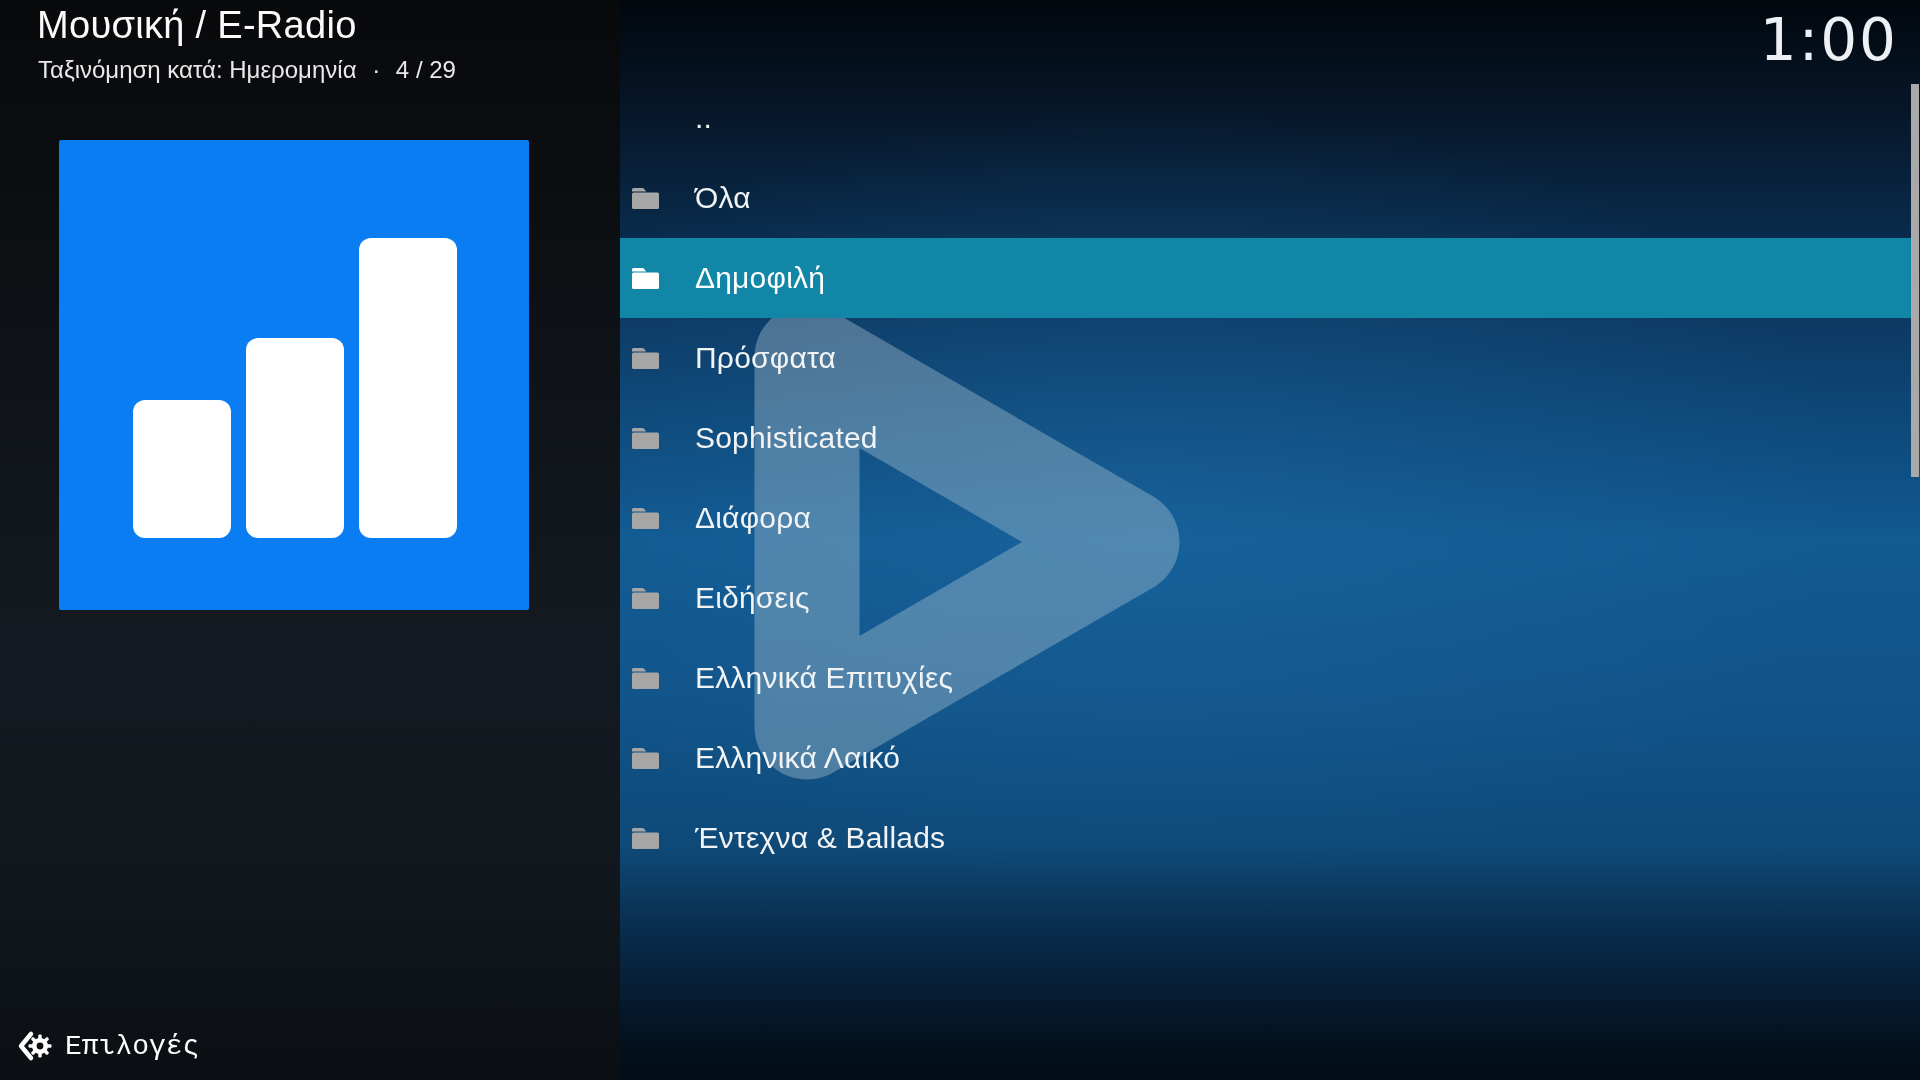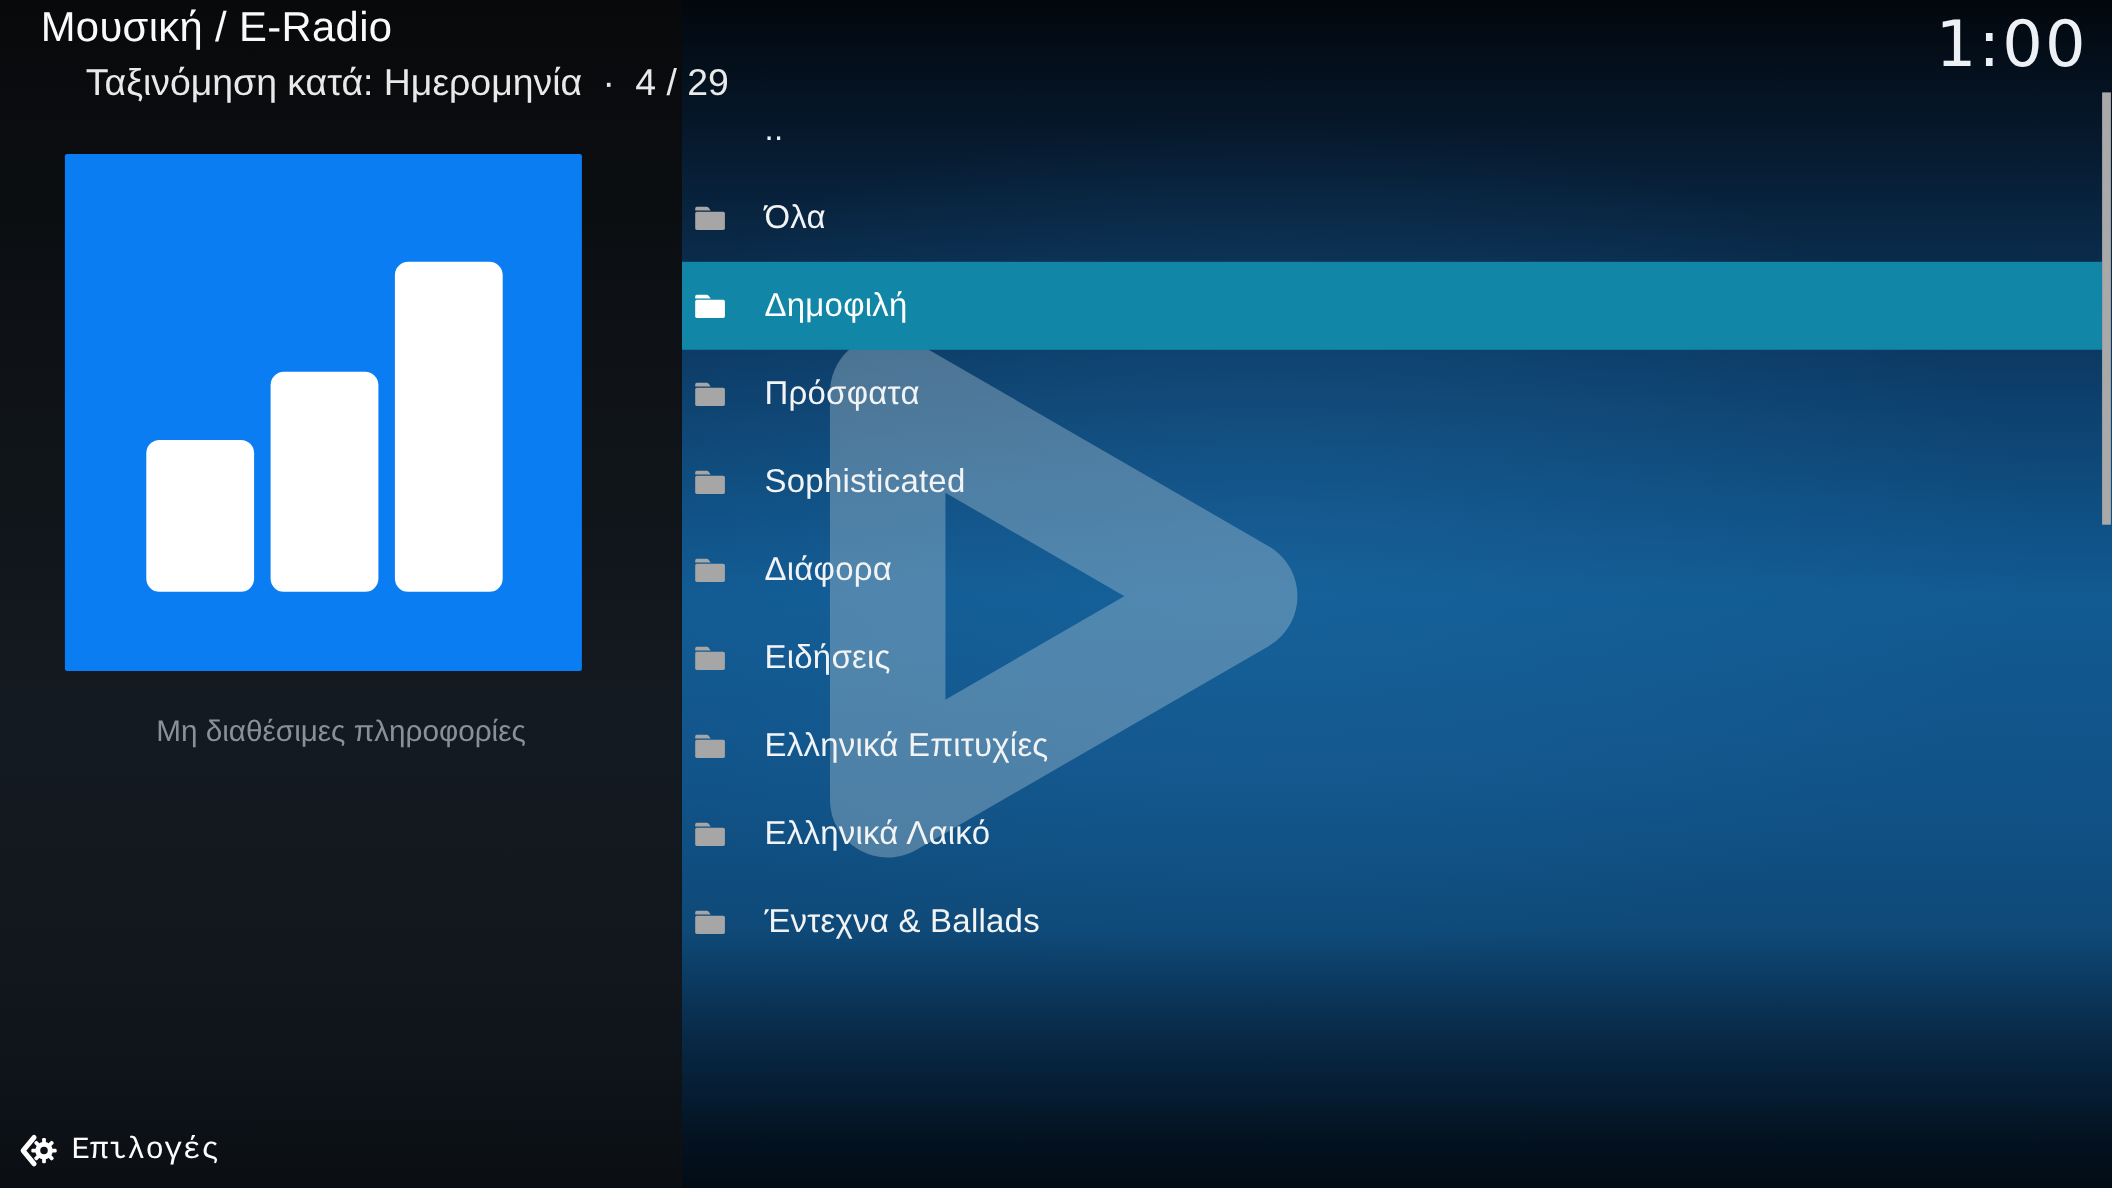--- a/index.html
+++ b/index.html
@@ -17,21 +17,21 @@
   .left-panel{
     position:absolute;left:0;top:0;width:620px;height:1080px;
     background:linear-gradient(180deg,#08090b 0%,#0e1216 30%,#141a21 60%,#11171d 82%,#0b0f14 100%);
   }
   .page-title{
     position:absolute;left:37px;top:4px;
     font-size:38px;font-weight:400;color:#fafafa;letter-spacing:.3px;white-space:nowrap;
   }
   .page-subtitle{
     position:absolute;left:38px;top:56px;
-    font-size:34px;font-weight:300;color:#e9e9e9;white-space:nowrap;margin-left:40px;
+    font-size:24px;font-weight:300;color:#e9e9e9;white-space:nowrap;
   }
   .page-subtitle span{margin-right:9px;}
   .artwork{
     position:absolute;left:59px;top:140px;width:470px;height:470px;
     background:var(--artwork-blue,#0b7df2);border-radius:2px;
   }
   .artwork .bars{
     position:absolute;left:74px;bottom:72px;display:flex;align-items:flex-end;gap:15px;
   }
   .artwork .bar{width:98px;background:#fff;border-radius:12px;}
@@ -173,21 +173,20 @@
     </div>
 
     <div class="artwork">
       <div class="bars">
         <div class="bar b1"></div>
         <div class="bar b2"></div>
         <div class="bar b3"></div>
       </div>
     </div>
 
-    <div class="caption">Μη διαθέσιμες πληροφορίες</div>
 
     <div class="options">
       <svg width="36" height="36" viewBox="0 0 36 36">
         <path d="M15 6 L5 18 L15 30" fill="none" stroke="#ffffff" stroke-width="4.5" stroke-linecap="round" stroke-linejoin="round"></path>
         <g fill="#ffffff">
           <circle cx="24" cy="18" r="8"></circle>
           <rect x="22.3" y="6.5" width="3.4" height="23" rx="1.2"></rect>
           <rect x="22.3" y="6.5" width="3.4" height="23" rx="1.2" transform="rotate(45 24 18)"></rect>
           <rect x="22.3" y="6.5" width="3.4" height="23" rx="1.2" transform="rotate(90 24 18)"></rect>
           <rect x="22.3" y="6.5" width="3.4" height="23" rx="1.2" transform="rotate(135 24 18)"></rect>

